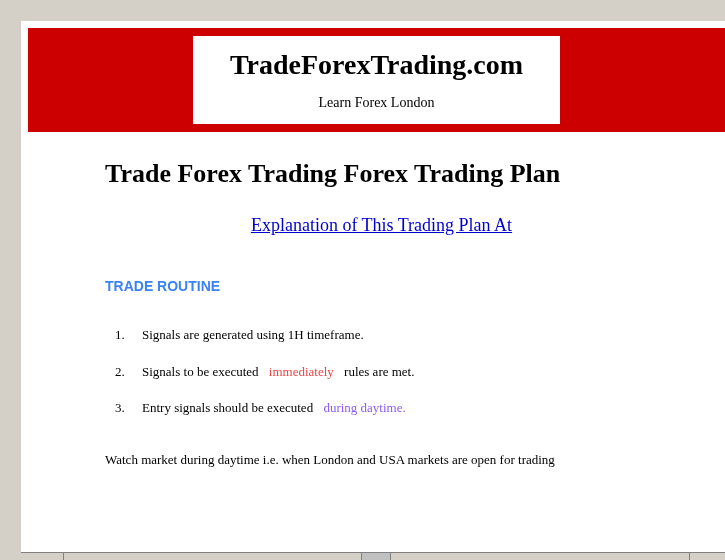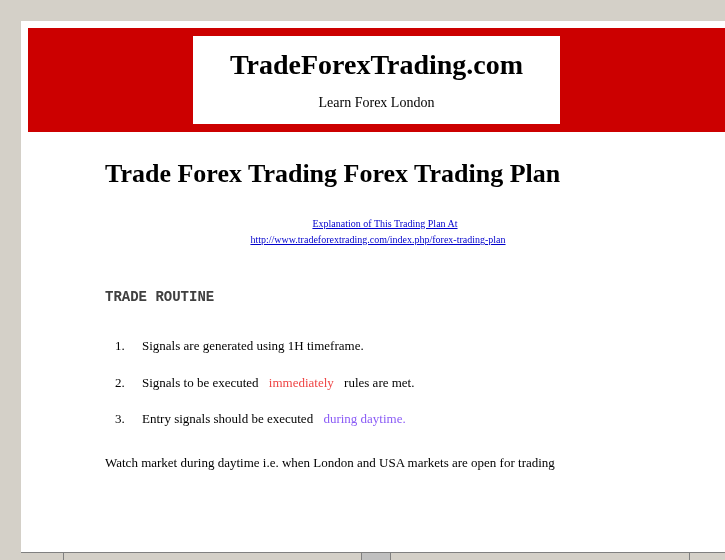--- a/index.html
+++ b/index.html
@@ -74,37 +74,37 @@
       margin-bottom: 12px;
     }
 
     .explanation-line {
       text-align: center;
       margin-bottom: 2px;
     }
 
     .explanation-text {
       font-family: Times New Roman, Times, serif;
-      font-size: 10px;
+      font-size: 18px;
       color: #0000cc;
       text-decoration: underline;
     }
 
     .section-heading {
-      font-family: Liberation Mono, monospace;
+      font-family: Liberation Sans, sans-serif;
       font-size: 14px;
       font-weight: bold;
-      color: #404040;
+      color: #3b82f6;
       margin-top: 28px;
       margin-bottom: 10px;
     }
 
     .ordered-list {
       padding-left: 30px;
-      margin-bottom: 0;
+      margin-bottom: 8px;
     }
 
     .ordered-list li {
       font-family: Times New Roman, Times, serif;
       font-size: 13px;
       color: #000000;
       margin-bottom: 3px;
       line-height: 1.5;
     }
 
@@ -163,21 +163,20 @@
       </div>
     </div>
 
     <div class="content-area">
 
       <h1 class="page-main-title">Trade Forex Trading Forex Trading Plan</h1>
 
       <div class="explanation-line">
         <a class="explanation-text">
           <span>Explanation of This Trading Plan At</span><br>
-          <span>http://www.tradeforextrading.com/index.php/forex-trading-plan</span>
         </a>
       </div>
 
       <div class="section-heading">TRADE ROUTINE</div>
       <ol class="ordered-list">
         <li>
           <span>Signals are generated using 1H timeframe.</span>
         </li>
         <li>
           <span>Signals to be executed <span class="highlight-red">immediately</span> rules are met.</span>

